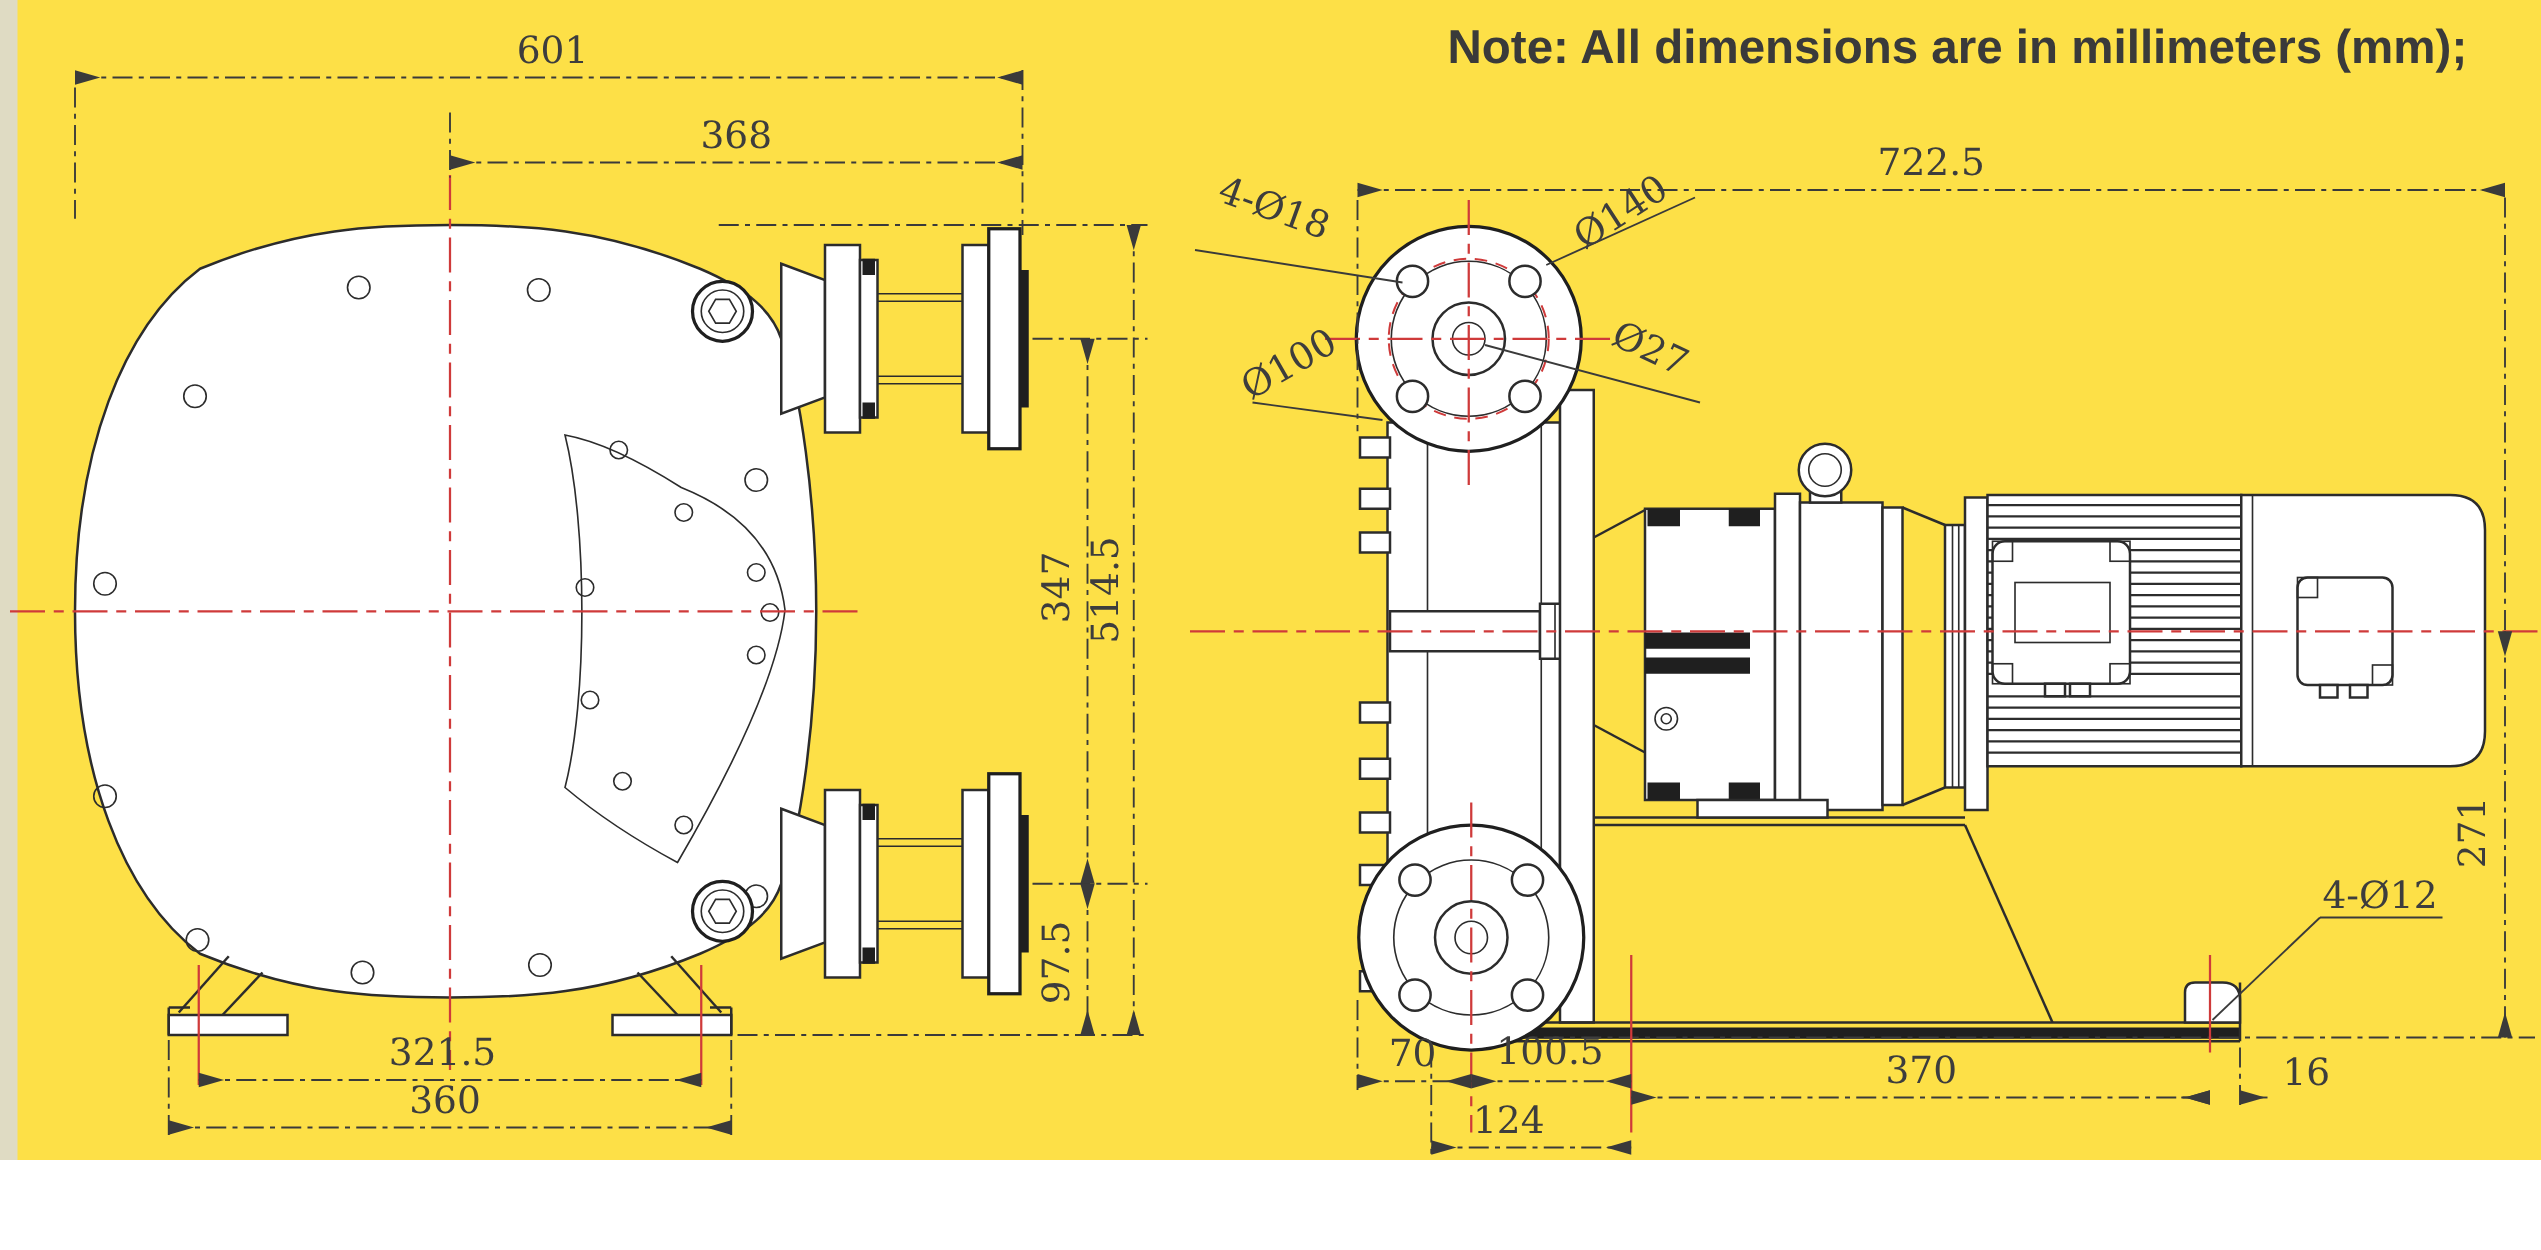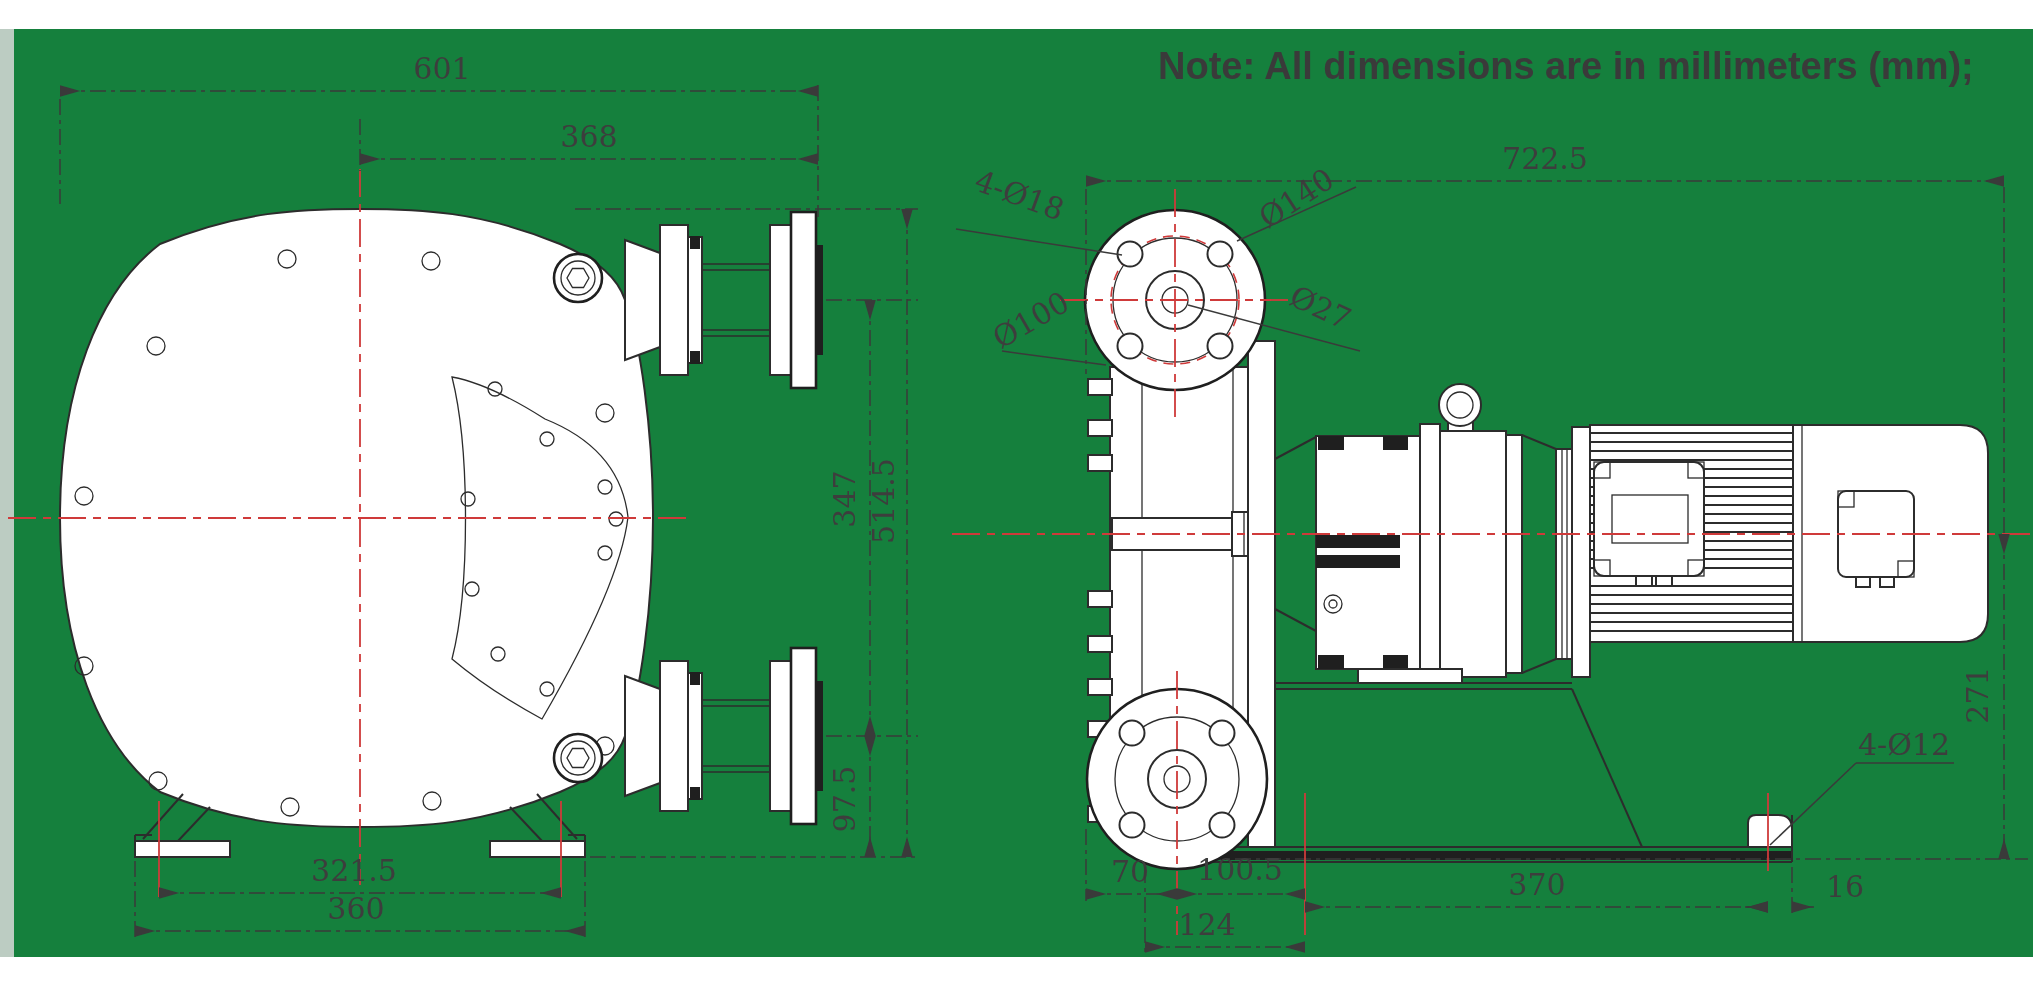--- a/index.html
+++ b/index.html
@@ -1,17 +1,17 @@
 <!DOCTYPE html>
 <html><head>
 <meta charset="utf-8">
 <style>
   html,body{margin:0;padding:0;background:#ffffff;}
-  #stage{position:relative;width:2033px;height:928px;background:#15803d;overflow:hidden;
-         font-family:"Liberation Sans", sans-serif;margin-top:29px;}
+  #stage{position:relative;width:2033px;height:928px;background:#fde047;overflow:hidden;
+         font-family:"Liberation Sans", sans-serif;}
   svg{position:absolute;left:0;top:0;}
   .ln   {stroke:#2c2c2c;stroke-width:2;fill:none;}
   .lnt  {stroke:#2c2c2c;stroke-width:1.3;fill:none;}
   .lnf  {stroke:#2c2c2c;stroke-width:2;fill:#ffffff;}
   .lnf3 {stroke:#1f1f1f;stroke-width:2.6;fill:#ffffff;}
   .dark {fill:#1f1f1f;stroke:none;}
   .dim  {stroke:#3a3a3a;stroke-width:1.5;fill:none;stroke-dasharray:16 5 4 5;}
   .dims {stroke:#3a3a3a;stroke-width:1.5;fill:none;}
   .red  {stroke:#cf3a3a;stroke-width:1.8;fill:none;stroke-dasharray:28 7 8 7;}
   .redt {stroke:#cf3a3a;stroke-width:1.8;fill:none;}

